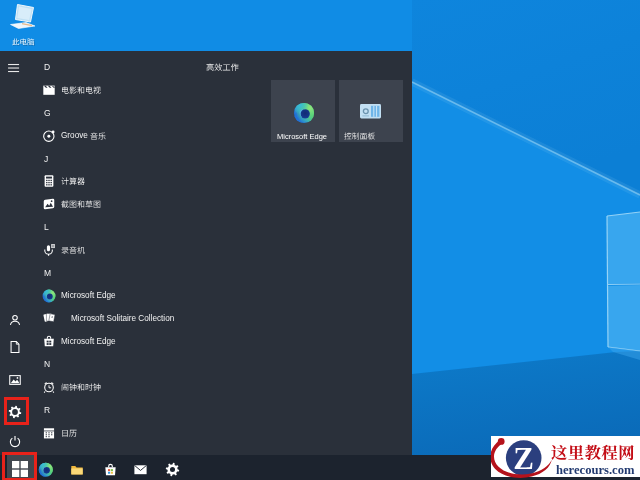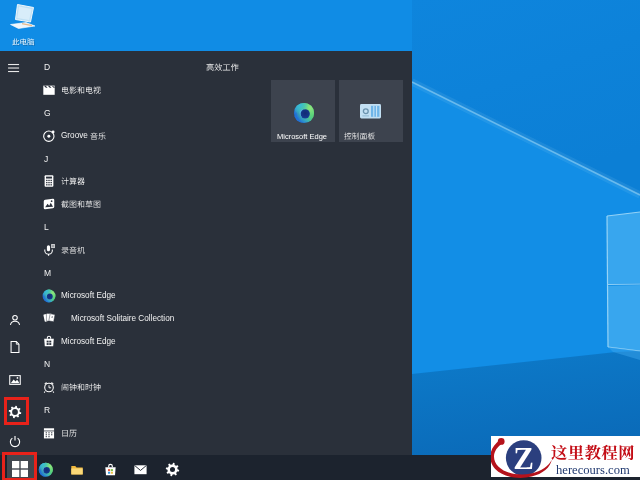--- a/index.html
+++ b/index.html
@@ -331,13 +331,13 @@
 <div class="ab" style="left:491px;top:436.3px;width:149px;height:41.2px;background:#ffffff;"></div>
 <svg class="ab" style="left:491px;top:436.3px" width="149" height="42" viewBox="0 0 149 42">
 <circle cx="32.7" cy="22" r="17.8" fill="#2b3f7e"></circle>
 <text x="32.7" y="33" text-anchor="middle" font-family="Liberation Serif" font-size="31" font-weight="bold" fill="#fff">Z</text>
 <path d="M9.2 4.0 C -2.0 11.4, -3.8 24.2, 4.2 33 C 12.6 41.4, 27.6 43.6, 40.6 40.6 C 51.6 38.1, 59.6 31.4, 60.8 23.6 C 58.3 29.6, 50.6 35.4, 40.1 37.5 C 28.1 40, 14.6 37.7, 7.3 30.4 C 0.2 23.2, 2.0 13.2, 12.0 7.0 Z" fill="#b5121b"></path>
 <circle cx="10.2" cy="5.4" r="3.4" fill="#b5121b"></circle>
 </svg>
 <svg style="position:absolute;left:551.0px;top:441.9px;overflow:visible" width="84" height="22" viewBox="0 0 84 22">
       <path d="M8.5 3.0 8.4 3.0C8.9 3.7 9.5 4.7 9.6 5.6C11.4 6.9 13.1 3.4 8.5 3.0ZM1.3 3.1 1.1 3.2C1.8 4.2 2.7 5.5 3.0 6.7C4.7 8.0 6.2 4.4 1.3 3.1ZM13.8 4.9 12.7 6.2H5.5L5.6 6.7H11.6C11.4 7.8 11.1 8.9 10.7 9.8C9.6 9.3 8.3 8.7 6.6 8.2L6.4 8.4C7.6 9.1 8.9 10.0 10.0 11.1C8.9 12.7 7.4 14.0 5.3 15.1C4.9 14.8 4.5 14.6 4.2 14.3V9.3C4.7 9.2 5.0 9.1 5.1 8.9L3.1 7.4L2.2 8.6H0.3L0.4 9.0H2.5V14.6C1.8 15.0 1.0 15.6 0.4 16.0L1.7 17.9C1.8 17.8 1.9 17.7 1.9 17.6C2.3 16.6 3.1 15.4 3.4 14.9C3.6 14.6 3.8 14.5 4.0 14.8C5.4 16.9 6.8 17.7 10.2 17.7C11.6 17.7 13.5 17.7 14.6 17.7C14.7 16.9 15.1 16.2 15.9 16.0V15.8C14.1 15.9 12.6 15.9 10.8 15.9C8.4 15.9 6.7 15.8 5.5 15.2C7.9 14.5 9.7 13.4 11.0 12.1C11.8 13.0 12.5 13.9 13.0 14.7C14.7 15.6 15.5 13.2 12.1 10.7C12.9 9.5 13.4 8.2 13.7 6.7H15.3C15.5 6.7 15.7 6.6 15.7 6.4C15.0 5.8 13.8 4.9 13.8 4.9Z M19.2 4.1V12.2H19.5C20.3 12.2 21.2 11.8 21.2 11.6V10.9H23.9V13.5H18.8L18.9 14.0H23.9V16.9H17.3L17.5 17.4H32.1C32.4 17.4 32.6 17.3 32.6 17.1C31.8 16.4 30.5 15.5 30.5 15.5L29.3 16.9H25.9V14.0H30.9C31.2 14.0 31.3 13.9 31.4 13.7C30.6 13.0 29.4 12.1 29.4 12.1L28.2 13.5H25.9V10.9H28.7V11.8H29.0C29.7 11.8 30.7 11.4 30.7 11.3V4.9C31.0 4.8 31.2 4.6 31.3 4.5L29.4 3.1L28.5 4.1H21.3L19.2 3.2ZM28.7 4.5V7.3H25.9V4.5ZM28.7 7.7V10.5H25.9V7.7ZM21.2 7.7H23.9V10.5H21.2ZM21.2 7.3V4.5H23.9V7.3Z M43.7 2.8C43.6 4.5 43.2 6.1 42.8 7.6C42.3 7.2 41.6 6.6 41.6 6.6L40.8 7.6H40.3C41.2 6.5 41.9 5.3 42.5 4.2C42.9 4.3 43.1 4.2 43.2 4.0L41.0 3.0C40.8 3.6 40.6 4.2 40.3 4.7L39.4 4.0L38.6 5.0H38.6V3.5C39.0 3.4 39.1 3.2 39.2 3.0L36.8 2.8V5.0H34.7L34.8 5.5H36.8V7.6H34.0L34.2 8.0H38.3C37.9 8.6 37.4 9.2 36.9 9.7H34.8L34.9 10.2H36.5C35.7 11.1 34.8 11.8 33.9 12.5L34.0 12.6C35.4 12.0 36.7 11.1 37.8 10.2H39.4C39.2 10.6 38.9 11.0 38.7 11.4L37.7 11.3V12.8C36.2 13.0 35.0 13.1 34.2 13.2L35.0 15.2C35.2 15.1 35.4 15.0 35.5 14.8L37.7 14.1V15.8C37.7 16.0 37.6 16.1 37.4 16.1C37.1 16.1 35.4 16.0 35.4 16.0V16.2C36.2 16.3 36.5 16.5 36.8 16.8C37.0 17.1 37.1 17.5 37.1 18.1C39.2 17.9 39.5 17.2 39.5 15.9V13.5C40.8 13.1 41.8 12.7 42.6 12.4L42.6 12.1L39.5 12.6V11.9C39.8 11.8 40.0 11.7 40.0 11.5L39.5 11.4C40.1 11.1 40.8 10.7 41.3 10.4C41.6 10.4 41.8 10.4 41.9 10.2L40.3 8.8L39.5 9.7H38.3C38.9 9.2 39.4 8.6 39.9 8.0H42.5L42.7 8.0C42.4 9.3 41.9 10.4 41.4 11.4L41.7 11.5C42.4 10.9 43.0 10.0 43.6 9.1C43.8 10.6 44.1 11.9 44.6 13.1C43.5 15.0 41.9 16.6 39.4 17.9L39.5 18.0C42.1 17.3 43.9 16.1 45.2 14.7C45.9 16.0 46.8 17.1 48.0 18.0C48.3 17.1 48.8 16.6 49.7 16.4L49.7 16.3C48.3 15.6 47.1 14.6 46.2 13.5C47.4 11.6 48.0 9.4 48.3 6.9H49.2C49.4 6.9 49.6 6.8 49.6 6.7C48.9 6.0 47.8 5.1 47.8 5.1L46.8 6.5H44.9C45.2 5.6 45.5 4.8 45.7 3.8C46.1 3.8 46.3 3.7 46.3 3.5ZM39.9 5.5C39.5 6.2 39.1 6.9 38.6 7.6H38.6V5.5ZM45.1 11.9C44.6 10.9 44.2 9.8 43.9 8.6C44.2 8.1 44.5 7.5 44.7 6.9H46.2C46.1 8.7 45.8 10.4 45.1 11.9Z M55.5 2.8C54.5 3.6 52.5 4.8 50.8 5.4L50.8 5.6C51.6 5.6 52.4 5.5 53.2 5.3V7.8H50.9L51.0 8.3H53.1C52.6 10.5 51.9 12.8 50.7 14.5L50.9 14.7C51.8 13.9 52.6 13.1 53.2 12.1V18.1H53.6C54.5 18.1 55.1 17.7 55.1 17.5V9.8C55.5 10.5 55.8 11.4 55.9 12.1C56.8 12.9 57.8 12.1 57.3 11.0H60.3V13.6H57.2L57.3 14.0H60.3V17.1H56.1L56.2 17.6H66.0C66.3 17.6 66.4 17.5 66.5 17.3C65.8 16.7 64.7 15.8 64.7 15.8L63.7 17.1H62.2V14.0H65.4C65.6 14.0 65.8 14.0 65.9 13.8C65.2 13.2 64.2 12.4 64.2 12.4L63.2 13.6H62.2V11.0H65.6C65.9 11.0 66.0 10.9 66.1 10.7C65.5 10.1 64.4 9.3 64.4 9.3L63.4 10.5H57.1L57.1 10.6C56.8 10.2 56.2 9.7 55.1 9.3V8.3H57.2C57.4 8.3 57.6 8.2 57.6 8.0C57.1 7.4 56.1 6.6 56.1 6.6L55.3 7.8H55.1V5.0C55.6 4.9 56.1 4.8 56.6 4.6C57.1 4.8 57.4 4.7 57.6 4.6ZM57.7 4.2V9.5H58.0C58.7 9.5 59.5 9.1 59.5 8.9V8.5H63.1V9.2H63.5C64.1 9.2 65.0 8.8 65.0 8.7V4.9C65.3 4.9 65.6 4.7 65.7 4.6L63.8 3.2L63.0 4.2H59.6L57.7 3.4ZM59.5 8.0V4.6H63.1V8.0Z M80.1 5.5 77.6 5.1C77.5 5.9 77.4 7.0 77.2 8.0C76.8 7.4 76.2 6.9 75.6 6.3L75.4 6.4C76.0 7.3 76.5 8.4 76.9 9.6C76.4 11.8 75.5 14.2 74.3 16.0L74.5 16.1C75.8 14.9 76.8 13.4 77.6 11.9C77.8 12.7 78.0 13.6 78.1 14.3C79.2 15.5 80.4 13.3 78.4 9.8C78.9 8.4 79.2 7.1 79.5 5.9C79.9 5.9 80.1 5.8 80.1 5.5ZM75.9 5.6 73.4 5.1C73.3 6.0 73.2 7.1 73.0 8.2C72.4 7.6 71.7 6.9 70.9 6.3L70.7 6.4C71.5 7.4 72.2 8.7 72.7 10.0C72.3 12.0 71.6 14.0 70.6 15.6L70.8 15.7C71.9 14.7 72.8 13.3 73.4 12.0L73.9 13.5C75.0 14.6 76.0 12.7 74.3 9.9C74.7 8.5 75.1 7.1 75.3 5.9C75.8 5.9 75.9 5.8 75.9 5.6ZM70.5 17.4V4.4H80.1V15.8C80.1 16.0 80.1 16.2 79.7 16.2C79.2 16.2 77.1 16.0 77.1 16.0V16.2C78.1 16.4 78.5 16.6 78.9 16.9C79.2 17.1 79.3 17.5 79.4 18.1C81.7 17.9 82.0 17.2 82.0 15.9V4.7C82.3 4.6 82.6 4.5 82.7 4.4L80.9 2.9L80.0 3.9H70.7L68.7 3.1V18.1H69.0C69.8 18.1 70.5 17.6 70.5 17.4Z" fill="#c30d16"></path>
     </svg>
-<div class="ab" style="left:556px;top:463.2px;font-family:'Liberation Serif',serif;font-weight:normal;font-size:12.6px;color:#223a70;transform:translateZ(0);">herecours.com</div>
+<div class="ab" style="left:556px;top:463.2px;font-family:'Liberation Serif',serif;font-weight:bold;font-size:12.6px;color:#223a70;transform:translateZ(0);">herecours.com</div>
 </div>
 </body></html>

